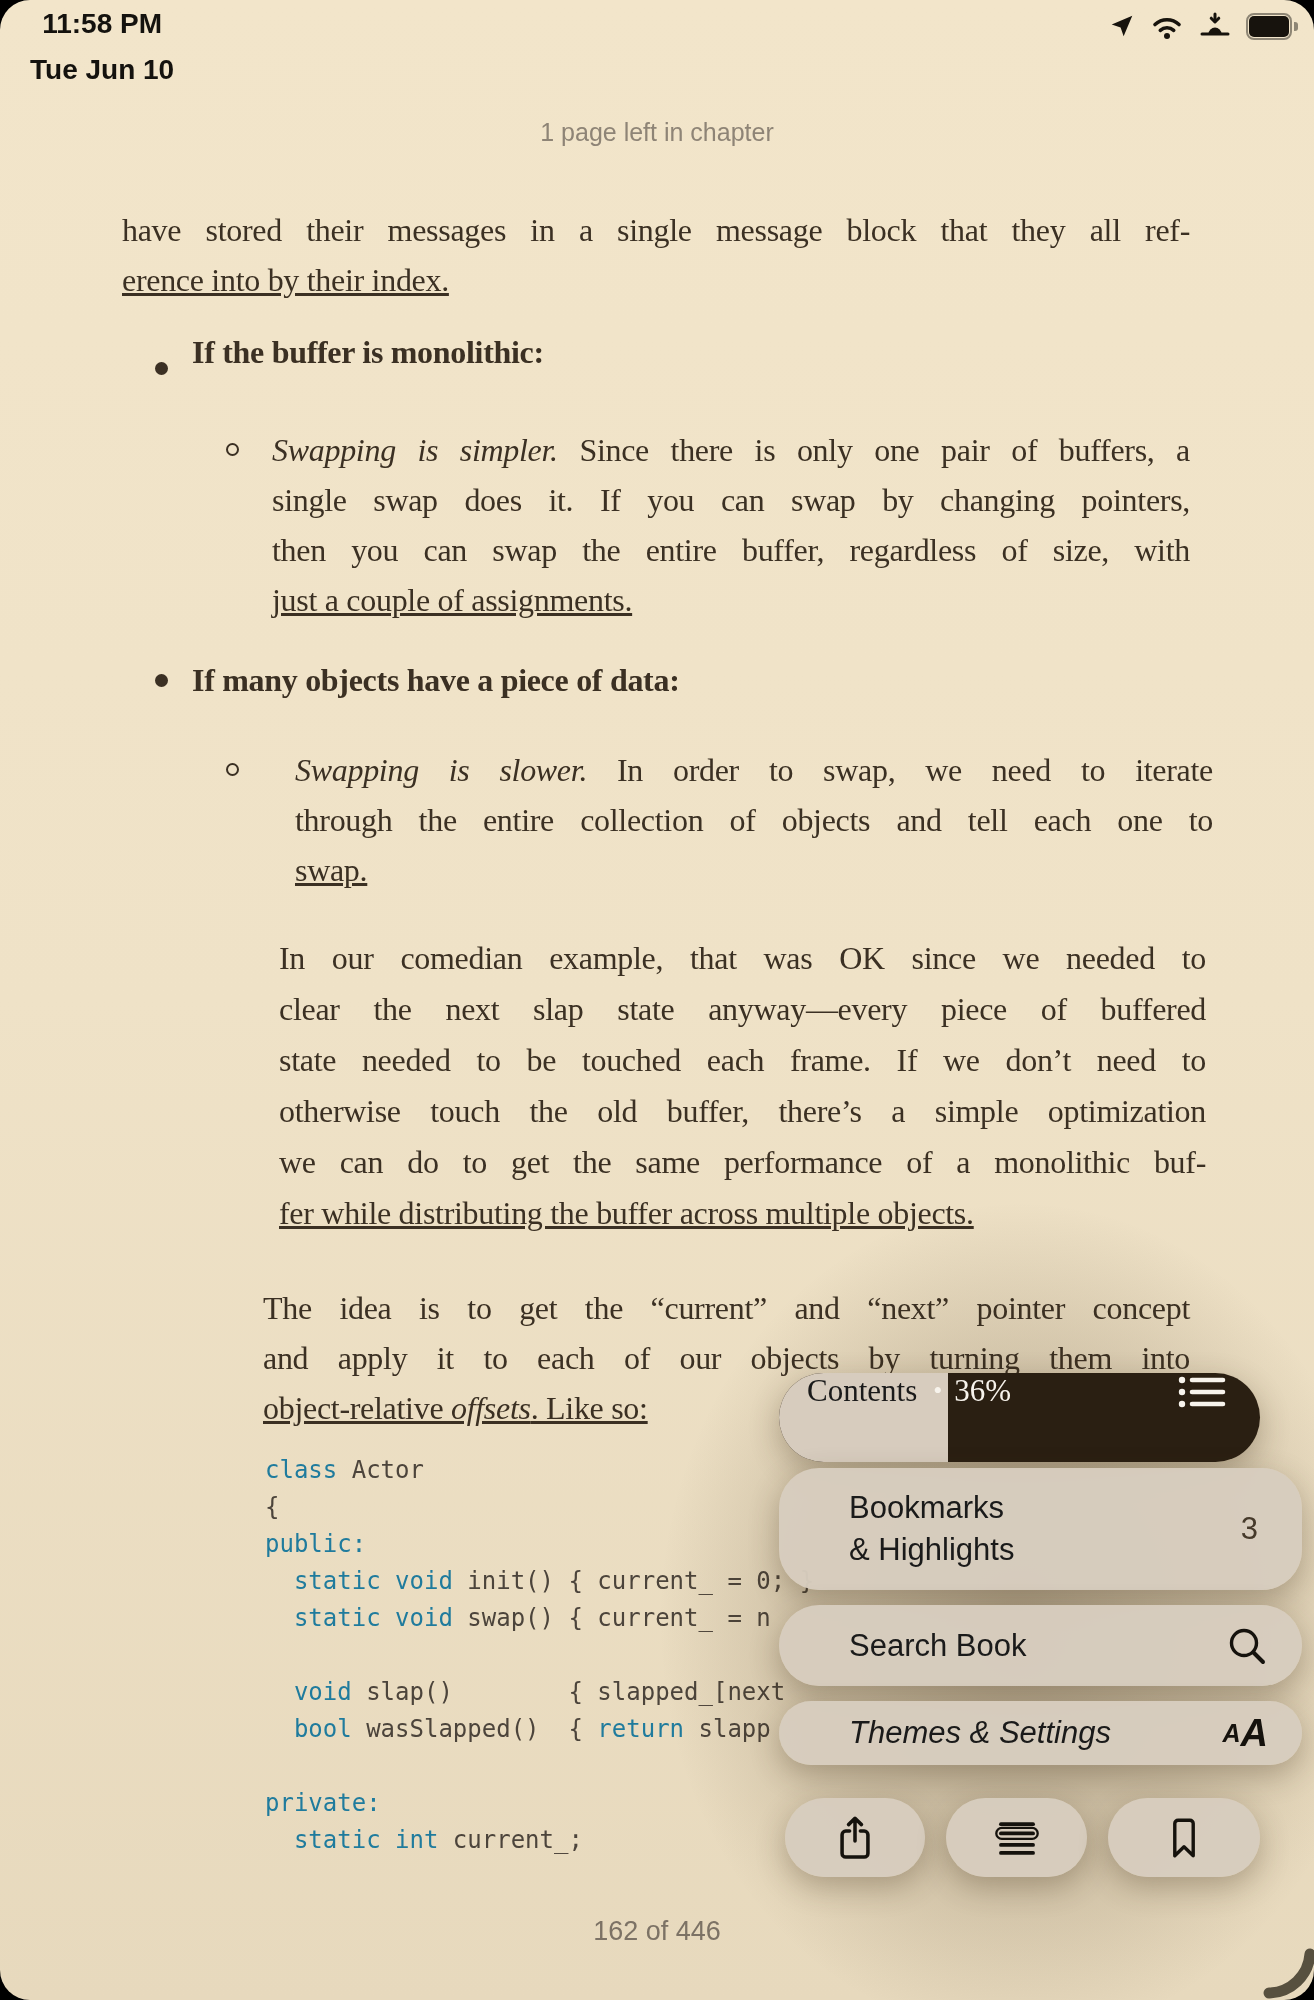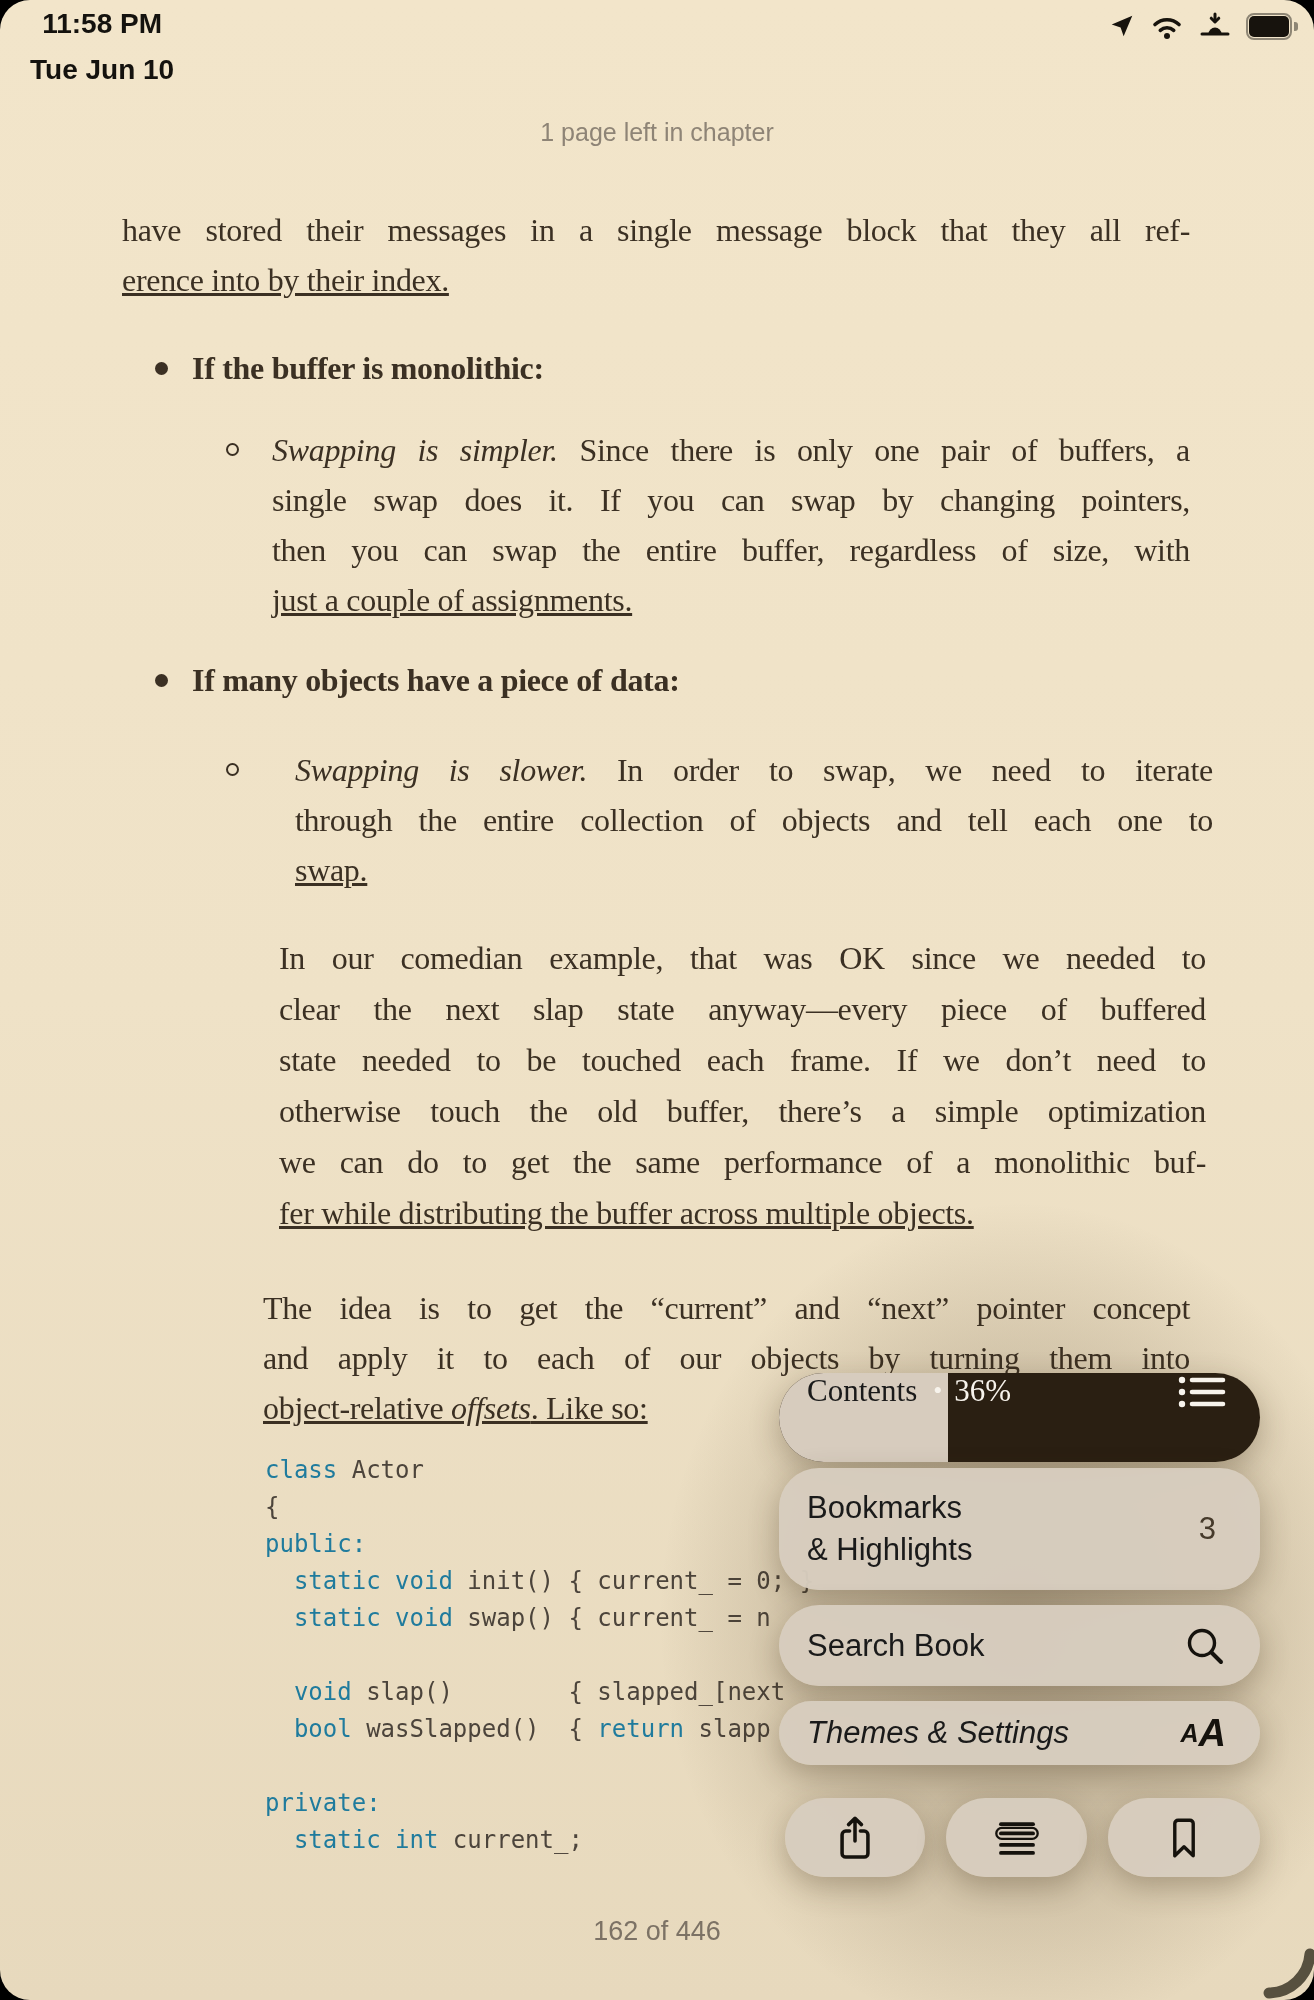--- a/index.html
+++ b/index.html
@@ -34,21 +34,21 @@
   
   .codeblock{position:absolute;left:265px;top:1452px;font-family:"DejaVu Sans Mono",monospace;font-size:24px;color:#4c443b;}
   .code-line{height:37px;line-height:37px;white-space:pre;}
   .kw{color:#1f7b9d;}
   
   .popup-shadow{position:absolute;left:640px;top:1180px;width:760px;height:880px;
     background:radial-gradient(closest-side,rgba(62,45,22,.32),rgba(62,45,22,.16) 55%,rgba(62,45,22,0) 95%);}
   .popup{position:absolute;left:779px;top:1373px;width:481px;height:504px;}
   .pill{position:absolute;left:0;width:481px;background:rgba(215,204,190,.97);
     box-shadow:0 10px 30px rgba(62,45,22,.30);display:flex;align-items:center;
-    color:#1a1a1a;font-size:31px;}
+    color:#1a1a1a;font-size:31px;padding-left:42px;}
   .pill .label{padding-left:28px;}
   .pill .right{margin-left:auto;margin-right:34px;display:flex;align-items:center;}
   .contents-pill{top:0;height:89px;border-radius:44.5px;overflow:hidden;padding:0;background:#2a1f12;}
   .contents-light{position:absolute;left:0;top:0;bottom:0;width:169px;background:#d7ccbe;}
   .contents-inner{position:relative;display:flex;align-items:flex-start;width:100%;height:100%;font-family:Liberation Serif, serif;}
   .contents-label{padding-left:28px;color:#1a1a1a;position:relative;z-index:2;}
   .progress-group{display:flex;align-items:center;gap:12px;color:#f7f3ec;margin-left:16px;position:relative;z-index:2;}
   .progress-dot{font-size:26px;}
   .bookmarks-pill{top:95px;height:122px;border-radius:40px;}
   .bm-label{padding-left:28px;line-height:42px;}
@@ -106,21 +106,21 @@
   </div>
 
   <div class="chapter-status">1 page left in chapter</div>
 
   <div class="serif para" style="left:122px;top:205px;width:1068px;">
       <div class="body-line">have stored their messages in a single message block that they all ref-</div>
       <div class="body-line">erence into by their index.</div>
     </div>
 
   <span class="disc" style="left:155px;top:362px;"></span>
-  <div class="serif hrow" style="left:192px;top:343px;">If the buffer is monolithic:</div>
+  <div class="serif hrow" style="left:192px;top:327px;">If the buffer is monolithic:</div>
 
   <span class="ring" style="left:226px;top:443px;"></span>
   <div class="serif para" style="left:272px;top:425px;width:918px;">
       <div class="body-line"><em>Swapping is simpler.</em> Since there is only one pair of buffers, a</div>
       <div class="body-line">single swap does it. If you can swap by changing pointers,</div>
       <div class="body-line">then you can swap the entire buffer, regardless of size, with</div>
       <div class="body-line">just a couple of assignments.</div>
     </div>
 
   <span class="disc" style="left:155px;top:674px;"></span>

